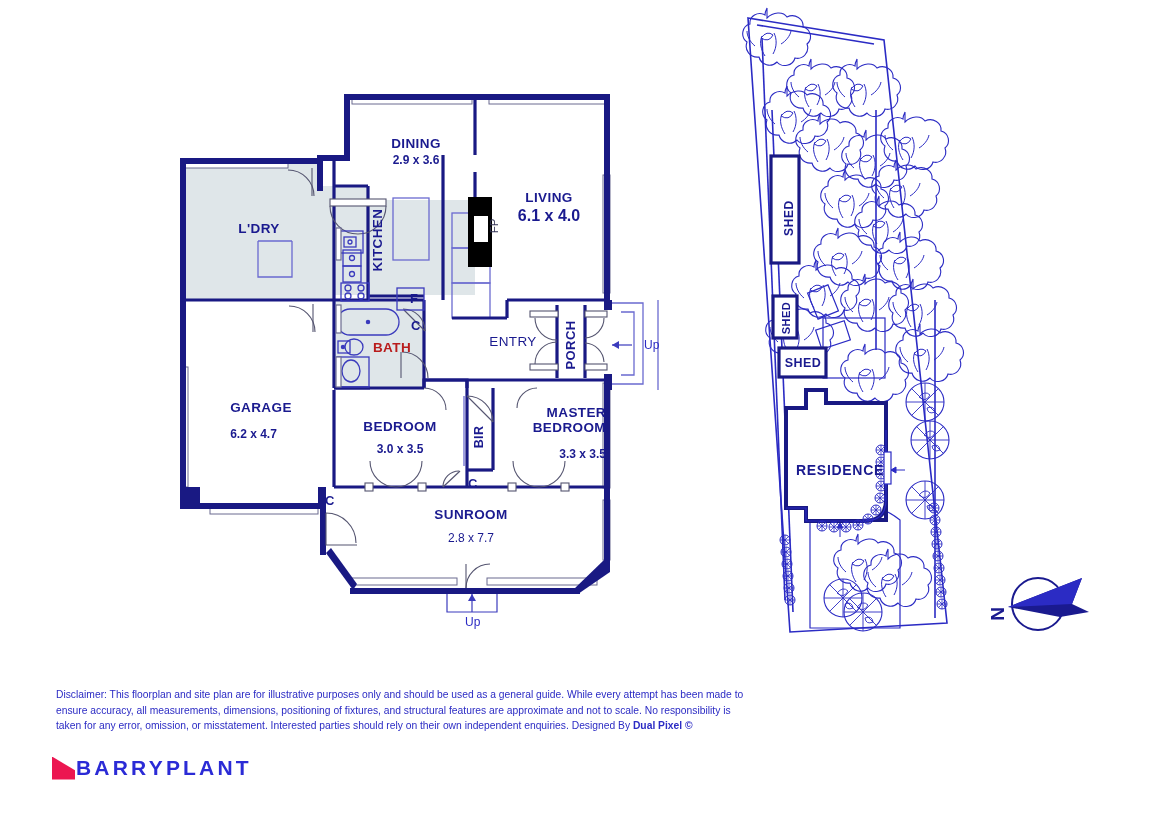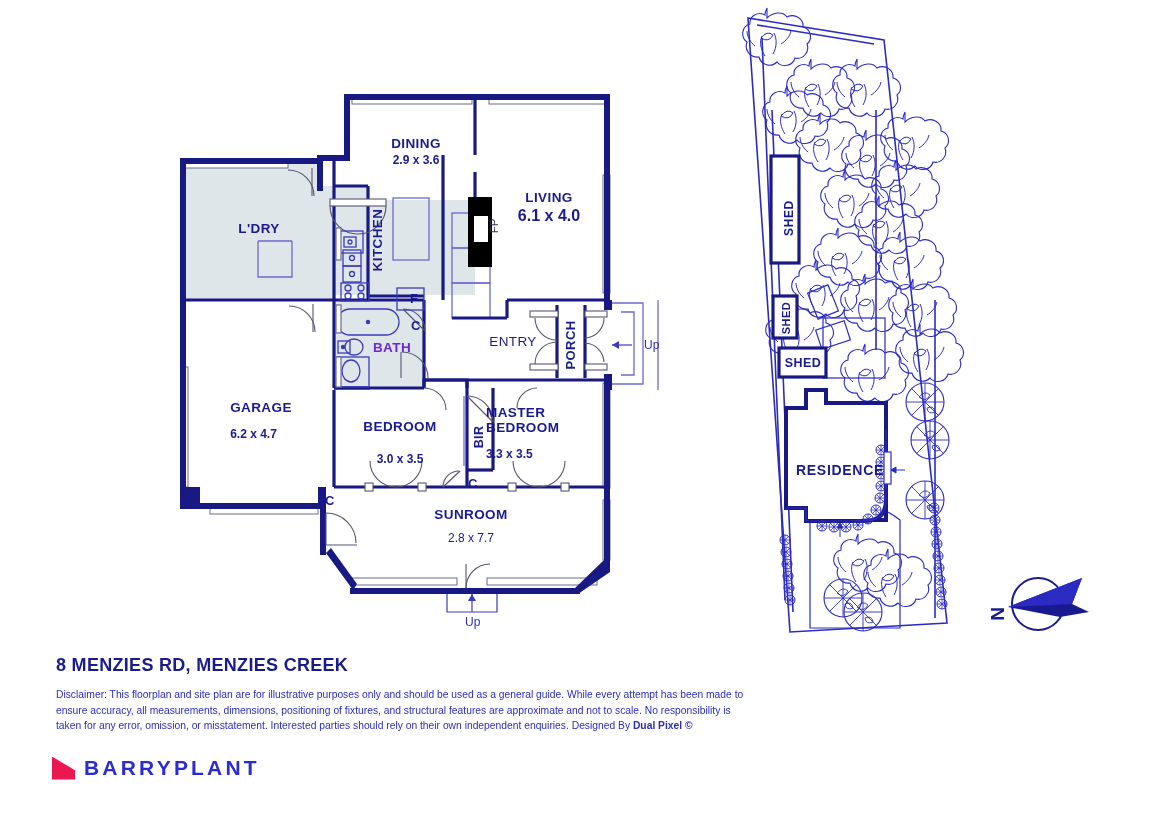--- a/index.html
+++ b/index.html
@@ -5,21 +5,21 @@
   html,body{margin:0;padding:0;background:#ffffff;}
   body{width:1151px;height:814px;position:relative;overflow:hidden;
        font-family:"Liberation Sans","DejaVu Sans",sans-serif;}
   .stage{position:absolute;left:0;top:0;width:1151px;height:814px;}
   svg{display:block;}
   .txt-title{position:absolute;left:56px;top:655px;font-size:18px;font-weight:bold;
     color:#1a1a8f;letter-spacing:0.3px;white-space:nowrap;}
   .txt-disc{position:absolute;left:56px;top:687px;width:690px;font-size:10.3px;
     line-height:15.6px;color:#2b2bc4;}
   .txt-disc b{font-weight:bold;}
-  .logo{position:absolute;left:52px;top:756px;display:flex;align-items:center;gap:9px;}
+  .logo{position:absolute;left:52px;top:756px;display:flex;align-items:center;gap:1px;}
   .logo-mark{width:23px;height:23px;background:#ec1651;
     border-radius:0 0 0 0;clip-path:polygon(0 0,0 100%,100% 100%,100% 60%);}
   .logo-text{font-size:21px;font-weight:bold;color:#2b2bd6;letter-spacing:3.2px;}
 </style>
 </head>
 <body>
 
 <div class="stage">
 
 <svg width="1151" height="814" viewBox="0 0 1151 814" xmlns="http://www.w3.org/2000/svg">
@@ -363,37 +363,37 @@
 
 <div style="position:absolute;left:549px;top:190px;transform:translateX(-50%);text-align:center;color:#1a1a8f;">
   <div style="font-size:13.5px;font-weight:bold;letter-spacing:0.4px;">LIVING</div>
   <div style="font-size:16px;font-weight:bold;margin-top:2px;">6.1 x 4.0</div>
 </div>
 
 <div style="position:absolute;left:259px;top:221px;transform:translateX(-50%);font-size:13.5px;font-weight:bold;color:#1a1a8f;letter-spacing:0.4px;">L'DRY</div>
 
 <div style="position:absolute;left:377px;top:240px;transform:translate(-50%,-50%) rotate(-90deg);font-size:13.5px;font-weight:bold;color:#1a1a8f;letter-spacing:0.4px;white-space:nowrap;">KITCHEN</div>
 
-<div style="position:absolute;left:388px;top:340px;transform:translateX(-50%);font-size:13.5px;font-weight:bold;color:#6d28d9;letter-spacing:0.4px;padding-left:8px;">BATH</div>
+<div style="position:absolute;left:388px;top:340px;transform:translateX(-50%);font-size:13.5px;font-weight:bold;color:#b91c1c;letter-spacing:0.4px;padding-left:8px;">BATH</div>
 
 <div style="position:absolute;left:513px;top:334px;transform:translateX(-50%);font-size:13.5px;font-weight:normal;color:#1a1a8f;letter-spacing:0.4px;">ENTRY</div>
 
 <div style="position:absolute;left:570px;top:345px;transform:translate(-50%,-50%) rotate(-90deg);font-size:13px;font-weight:bold;color:#1a1a8f;letter-spacing:0.4px;white-space:nowrap;">PORCH</div>
 
 <div style="position:absolute;left:261px;top:400px;transform:translateX(-50%);text-align:left;color:#1a1a8f;">
   <div style="font-size:13.5px;font-weight:bold;letter-spacing:0.4px;">GARAGE</div>
   <div style="font-size:12px;font-weight:bold;margin-top:12px;">6.2 x 4.7</div>
 </div>
 
 <div style="position:absolute;left:400px;top:419px;transform:translateX(-50%);text-align:center;color:#1a1a8f;">
   <div style="font-size:13.5px;font-weight:bold;letter-spacing:0.4px;">BEDROOM</div>
-  <div style="font-size:12px;font-weight:bold;margin-top:18px;">3.0 x 3.5</div>
-</div>
-
-<div style="position:absolute;left:546px;top:405px;transform:translateX(-50%);text-align:left;color:#1a1a8f;width:120px;">
+  <div style="font-size:12px;font-weight:bold;margin-top:8px;">3.0 x 3.5</div>
+</div>
+
+<div style="position:absolute;left:546px;top:405px;transform:translateX(-50%);text-align:right;color:#1a1a8f;width:120px;">
   <div style="font-size:13.5px;font-weight:bold;letter-spacing:0.4px;line-height:15px;">MASTER BEDROOM</div>
   <div style="font-size:12px;font-weight:bold;margin-top:12px;">3.3 x 3.5</div>
 </div>
 
 <div style="position:absolute;left:471px;top:507px;transform:translateX(-50%);text-align:center;color:#1a1a8f;">
   <div style="font-size:13.5px;font-weight:bold;letter-spacing:0.4px;">SUNROOM</div>
   <div style="font-size:12px;font-weight:normal;margin-top:9px;">2.8 x 7.7</div>
 </div>
 
 <div style="position:absolute;left:479px;top:437px;transform:translate(-50%,-50%) rotate(-90deg);font-size:12.5px;font-weight:bold;color:#1a1a8f;letter-spacing:0.4px;white-space:nowrap;">BIR</div>
@@ -404,21 +404,20 @@
 <div style="position:absolute;left:468px;top:476px;font-size:13px;font-weight:bold;color:#1a1a8f;">C</div>
 <div style="position:absolute;left:325px;top:493px;font-size:13px;font-weight:bold;color:#1a1a8f;">C</div>
 <div style="position:absolute;left:644px;top:338px;font-size:12px;color:#2b2bc4;">Up</div>
 <div style="position:absolute;left:465px;top:615px;font-size:12px;color:#2b2bc4;">Up</div>
 
 <div style="position:absolute;left:789px;top:218px;transform:translate(-50%,-50%) rotate(-90deg);font-size:12px;font-weight:bold;color:#1a1a8f;letter-spacing:0.6px;white-space:nowrap;">SHED</div>
 <div style="position:absolute;left:786px;top:318px;transform:translate(-50%,-50%) rotate(-90deg);font-size:11px;font-weight:bold;color:#1a1a8f;letter-spacing:0.5px;white-space:nowrap;">SHED</div>
 <div style="position:absolute;left:803px;top:363px;transform:translate(-50%,-50%);font-size:12.5px;font-weight:bold;color:#1a1a8f;letter-spacing:0.5px;white-space:nowrap;">SHED</div>
 <div style="position:absolute;left:840px;top:470px;transform:translate(-50%,-50%);font-size:14px;font-weight:bold;color:#1a1a8f;letter-spacing:0.7px;white-space:nowrap;">RESIDENCE</div>
 
-<div class="txt-title">8 MENZIES RD, MENZIES CREEK</div>
 
 <div class="txt-disc"><span>Disclaimer: This floorplan and site plan are for illustrative purposes only and should be used as a general guide. While every attempt has been made to ensure accuracy, all measurements, dimensions, positioning of fixtures, and structural features are approximate and not to scale. No responsibility is taken for any error, omission, or misstatement. Interested parties should rely on their own independent enquiries. Designed By </span><b>Dual Pixel ©</b></div>
 
 <div class="logo">
   <div class="logo-mark"></div>
   <div class="logo-text">BARRYPLANT</div>
 </div>
 
 </div>
 

